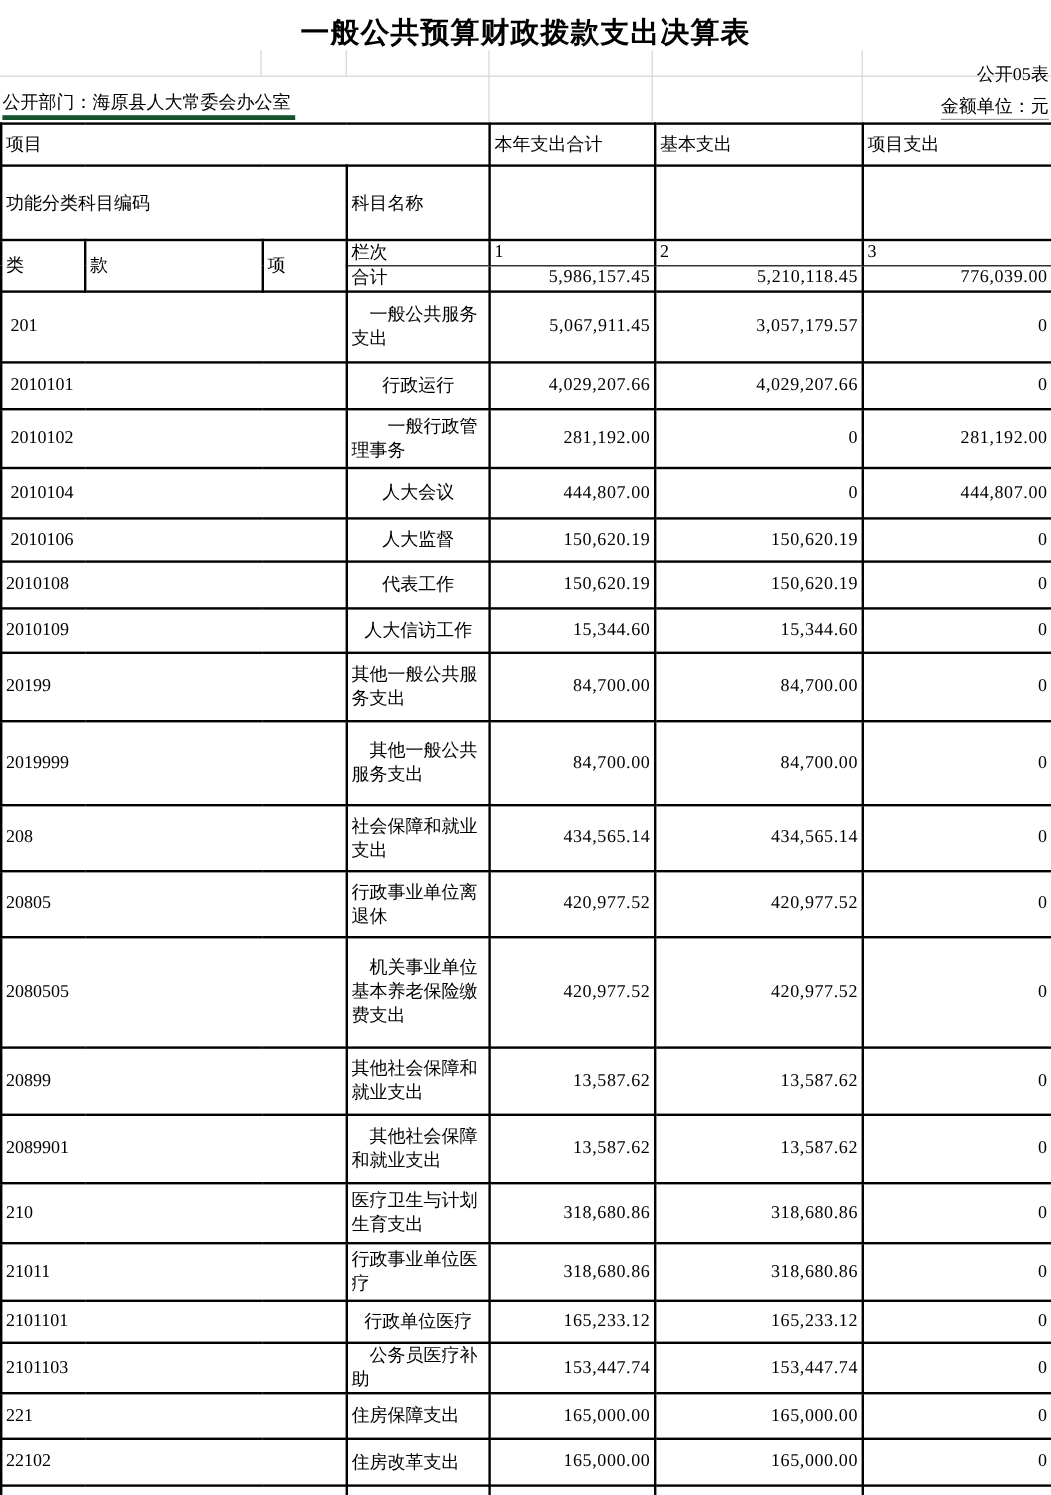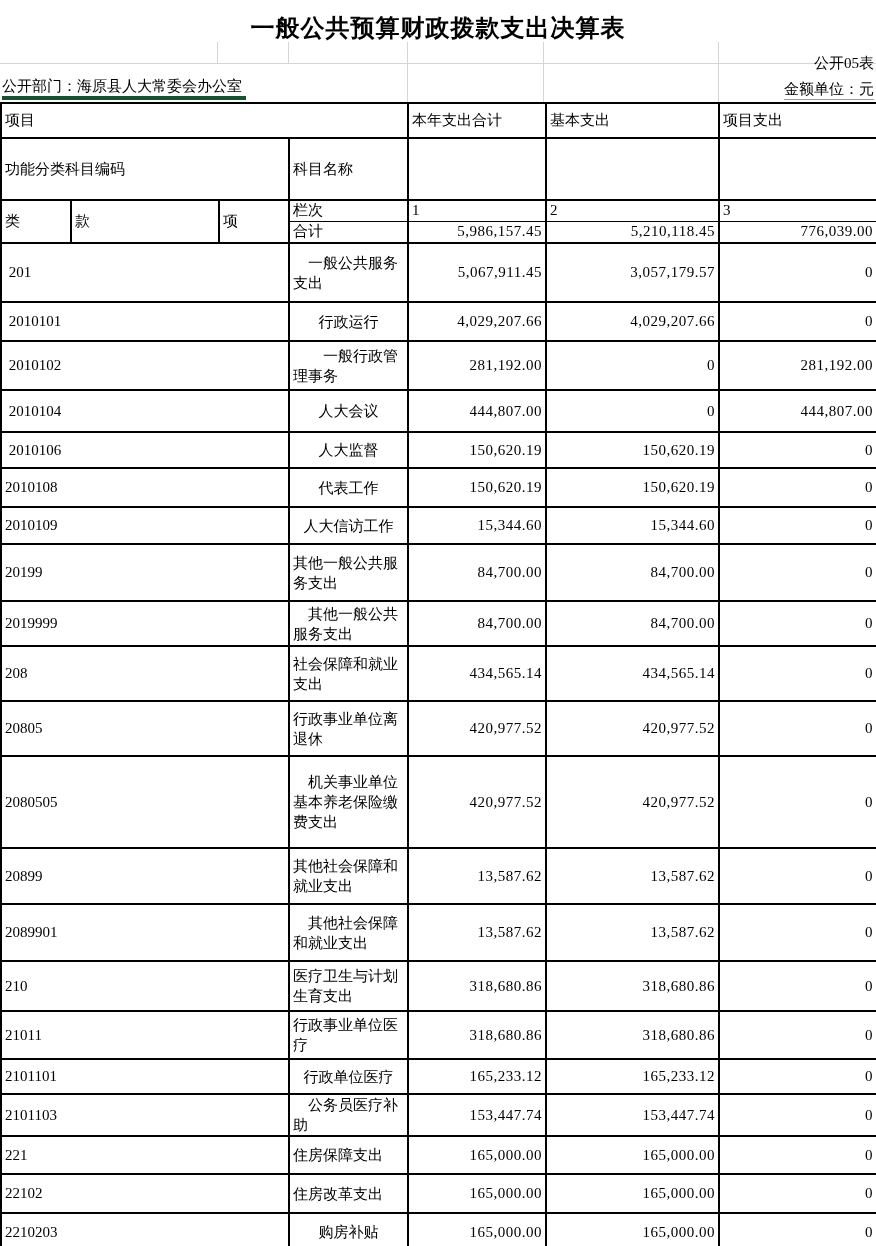--- a/index.html
+++ b/index.html
@@ -167,21 +167,21 @@
           <td class="num-cell">0</td>
         </tr>
         <tr style="height: 57px;">
           <td class="code-cell" colspan="3">20199</td>
           <td class="name-cell name-left">其他一般公共服
 务支出</td>
           <td class="num-cell">84,700.00</td>
           <td class="num-cell">84,700.00</td>
           <td class="num-cell">0</td>
         </tr>
-        <tr style="height: 45px; padding-left: 31px;">
+        <tr style="height: 70px; padding-left: 31px;">
           <td class="code-cell" colspan="3">2019999</td>
           <td class="name-cell name-left">　其他一般公共
 服务支出</td>
           <td class="num-cell">84,700.00</td>
           <td class="num-cell">84,700.00</td>
           <td class="num-cell">0</td>
         </tr>
         <tr style="height: 55px;">
           <td class="code-cell" colspan="3">208</td>
           <td class="name-cell name-left">社会保障和就业

